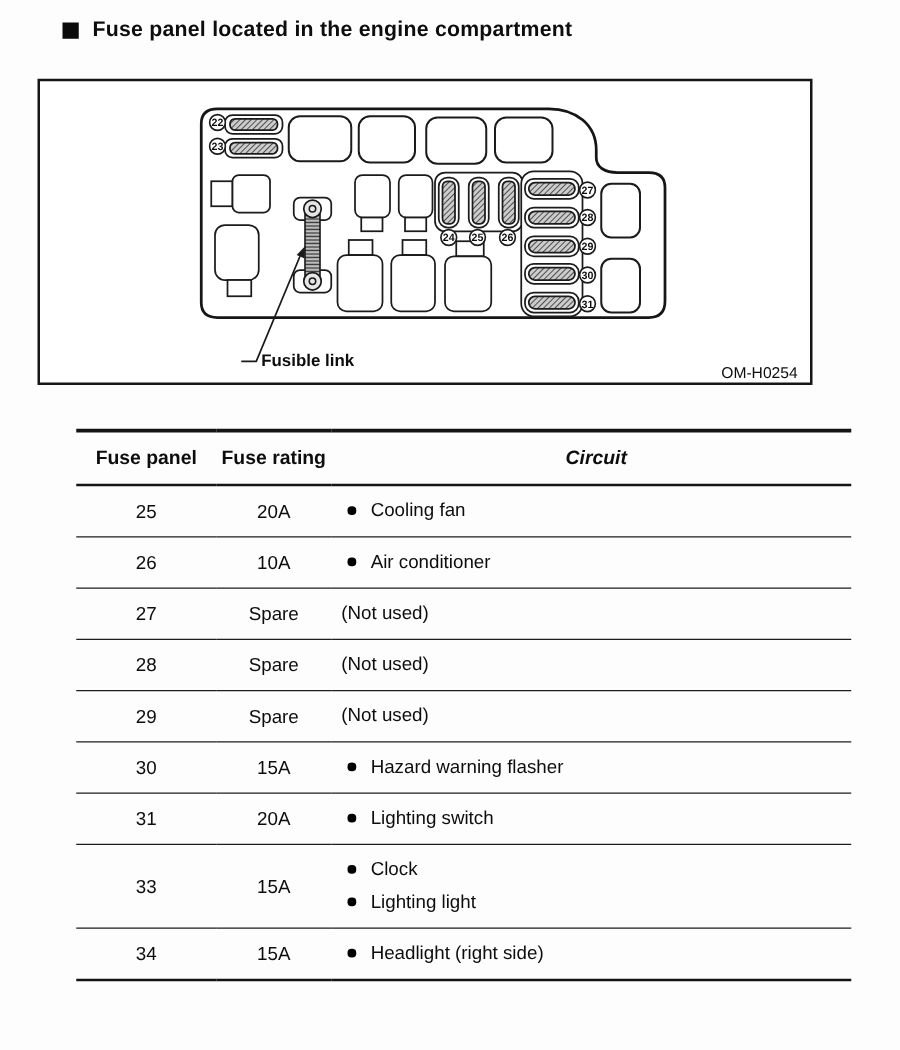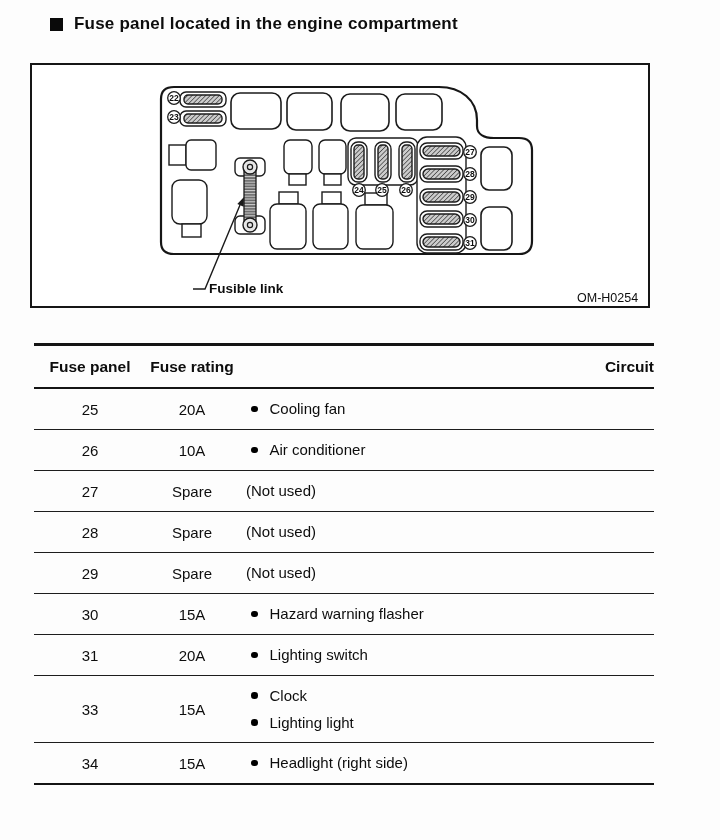--- a/index.html
+++ b/index.html
@@ -12,31 +12,31 @@
   .title-square{width:13px;height:13px;background:#0a0a0a;margin-right:11px;flex:0 0 auto;}
   .title-text{font-size:17px;font-weight:bold;letter-spacing:.2px;white-space:nowrap;}
   
   .diagram-frame{
     position:absolute;left:30px;top:63px;width:620px;height:245px;
     border:2px solid #161616;box-sizing:border-box;background:#fff;
   }
   .diagram-frame svg{position:absolute;left:0;top:0;}
   
   table.fuse-table{
-    position:absolute;left:34px;top:343px;width:620px;
+    position:absolute;left:61px;top:343px;width:620px;
     border-collapse:collapse;table-layout:fixed;
     border-top:3px solid #141414;border-bottom:2.2px solid #141414;
     font-size:15px;
   }
   .fuse-table col.c1{width:112px;} .fuse-table col.c2{width:92px;}
   .fuse-table th{
     font-size:15.5px;font-weight:bold;height:41px;vertical-align:middle;text-align:center;
     border-bottom:2px solid #141414;padding:0;
   }
-  .fuse-table th.circuit-h{text-align:right;padding-left:8px;}
+  .fuse-table th.circuit-h{text-align:center;padding-left:8px;font-style:italic;}
   .fuse-table td{
     height:40px;vertical-align:middle;text-align:center;padding:0;
     border-bottom:1.6px solid #1d1d1d;
   }
   .fuse-table tr.tall td{height:66px;}
   .fuse-table td.circuit{text-align:left;padding-left:8px;}
   .bullet{
     display:inline-block;width:6.5px;height:6.5px;border-radius:50%;
     background:#000;margin:0 12px 1px 5px;vertical-align:middle;
   }

